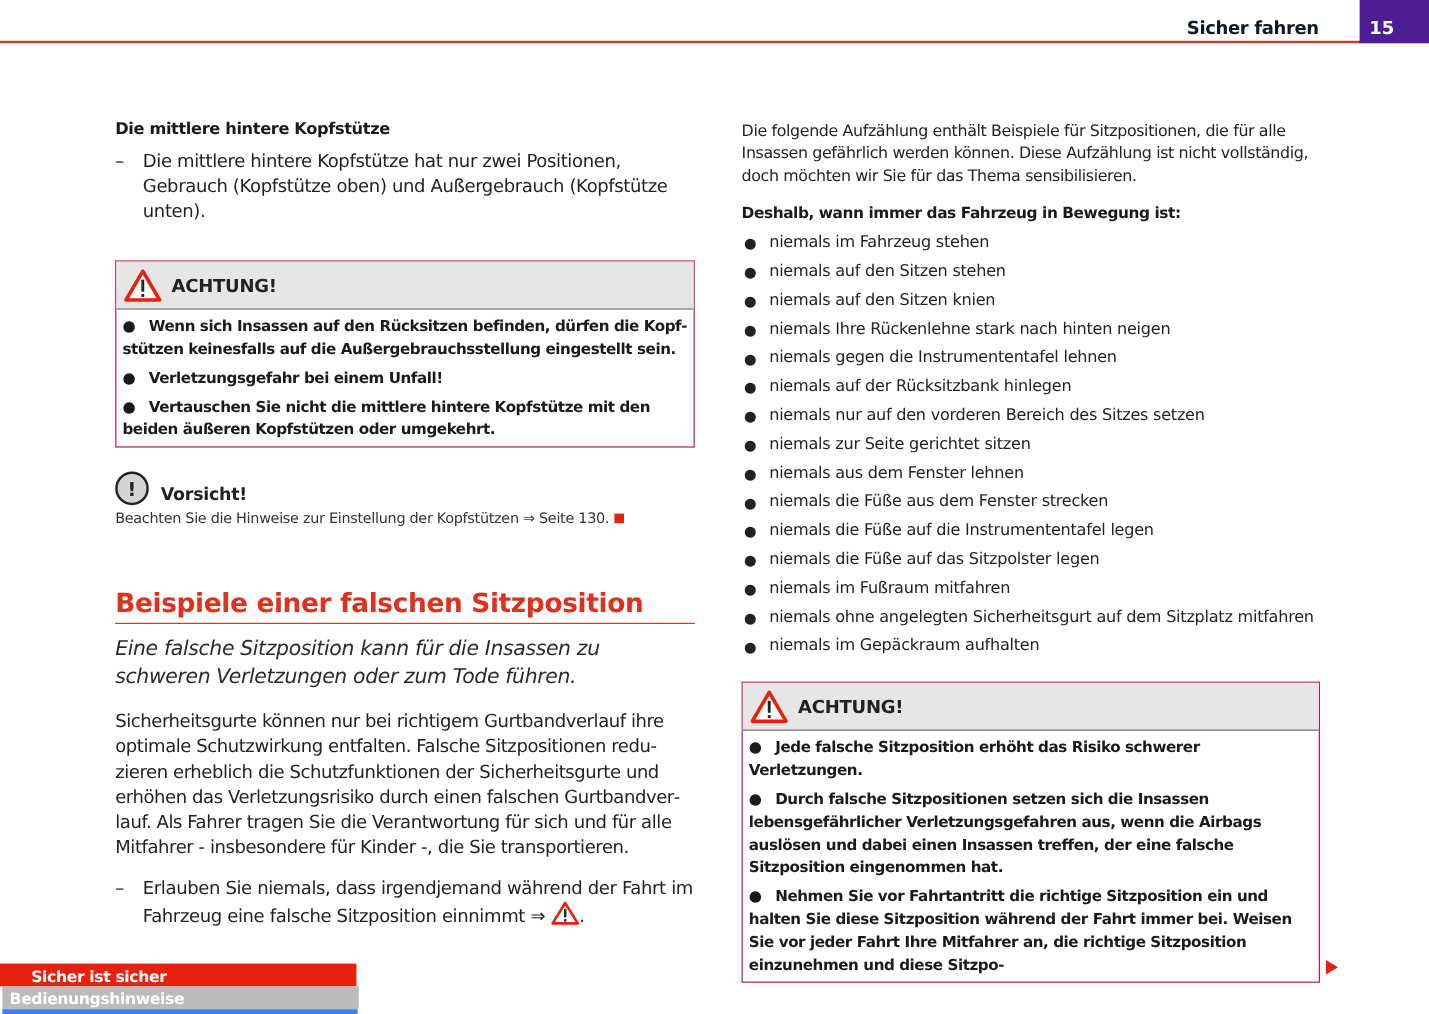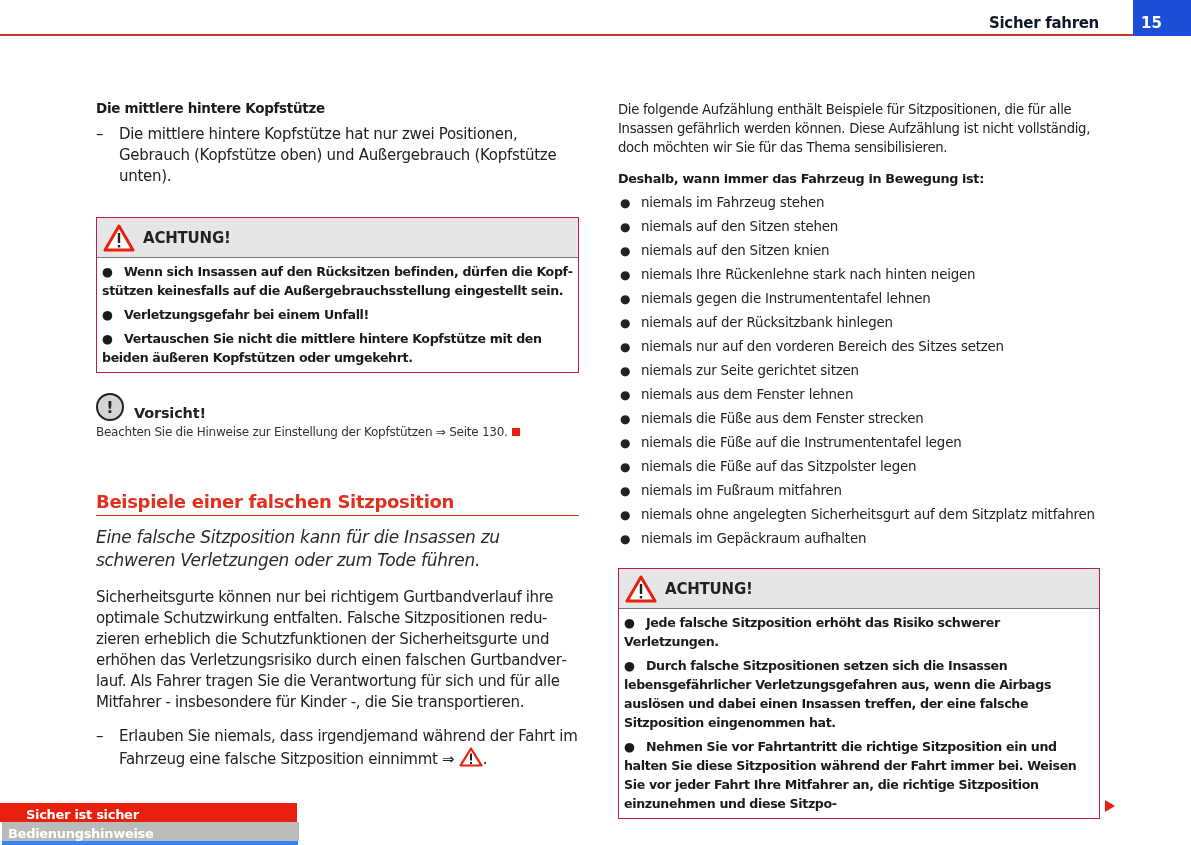--- a/index.html
+++ b/index.html
@@ -2,21 +2,21 @@
 <html><head>
   <meta charset="utf-8">
   <style>
     * { box-sizing: border-box; margin: 0; padding: 0; }
     html, body { width: 1191px; height: 845px; background: #ffffff; overflow: hidden; }
     body { position: relative; font-family: "DejaVu Sans", sans-serif; color: #1f1f1f; }
 
     
     .header-line { position: absolute; left: 0; top: 34px; width: 1191px; height: 2px; background: #c0392b; }
     .header-title { position: absolute; right: 92px; top: 14px; font-size: 15px; font-weight: bold; color: #0f172a; font-family: "DejaVu Sans", sans-serif; letter-spacing: -0.3px; }
-    .page-num { position: absolute; left: 1133px; top: 0; width: 58px; height: 36px; background: #1d4ed8; color: #fff; font-weight: bold; font-size: 15px; padding: 14px 0 0 8px; }
+    .page-num { position: absolute; left: 1133px; top: 0; width: 58px; height: 36px; background: #4c1d95; color: #fff; font-weight: bold; font-size: 15px; padding: 14px 0 0 8px; }
 
     
     .col-left { position: absolute; left: 96px; top: 100px; width: 483px; }
     .col-right { position: absolute; left: 618px; top: 100px; width: 482px; }
 
     .subhead { font-weight: bold; font-size: 13.5px; color: #1a1a1a; letter-spacing: -0.3px; margin-bottom: 8px; }
     .dash-item { position: relative; padding-left: 23px; font-size: 15px; line-height: 21px; letter-spacing: -0.3px; color: #222; }
     .dash-item .dash { position: absolute; left: 0; top: 0; }
     .dash-item b { font-weight: normal; }
 
@@ -30,21 +30,21 @@
     .warn-item .bullet { display: inline-block; width: 22px; }
 
     
     .caution { margin-top: 20px; }
     .caution-head { display: flex; align-items: flex-end; }
     .caution-icon { width: 28px; height: 28px; border-radius: 50%; background: #d4d4d4; border: 2.5px solid #222; display: flex; align-items: center; justify-content: center; font-weight: bold; font-size: 16px; color: #222; margin-right: 10px; }
     .caution-title { font-weight: bold; font-size: 14.5px; color: #222; letter-spacing: -0.2px; }
     .caution-text { font-size: 12px; color: #333; margin-top: 4px; letter-spacing: -0.25px; }
     .end-square { display: inline-block; width: 8px; height: 8px; background: #e8200e; margin-left: 4px; }
 
-    .section-title { margin-top: 52px; font-weight: bold; font-size: 18px; color: #e0301e; padding-bottom: 3px; border-bottom: 1.5px solid #e0301e; letter-spacing: -0.3px; }
+    .section-title { margin-top: 52px; font-weight: bold; font-size: 22px; color: #e0301e; padding-bottom: 3px; border-bottom: 1.5px solid #e0301e; letter-spacing: -0.3px; }
     .lead { margin-top: 10px; font-style: italic; font-size: 17px; line-height: 23px; color: #2a2a2a; letter-spacing: -0.3px; }
     .body-text { margin-top: 15px; font-size: 15px; line-height: 21px; color: #222; letter-spacing: -0.35px; }
     .mini-tri { display: inline-block; width: 24px; height: 20px; vertical-align: -3px; }
 
     
     .intro { font-size: 13.2px; line-height: 19px; color: #222; letter-spacing: -0.3px; }
     .r-sub { margin-top: 14px; font-weight: bold; font-size: 12.8px; color: #1a1a1a; letter-spacing: -0.35px; }
     .never-list { list-style: none; margin-top: 5px; }
     .never-list li { font-size: 13.4px; line-height: 24px; color: #222; letter-spacing: -0.2px; position: relative; padding-left: 23px; }
     .never-list li .bullet { position: absolute; left: 2px; top: 0; font-size: 12px; }

